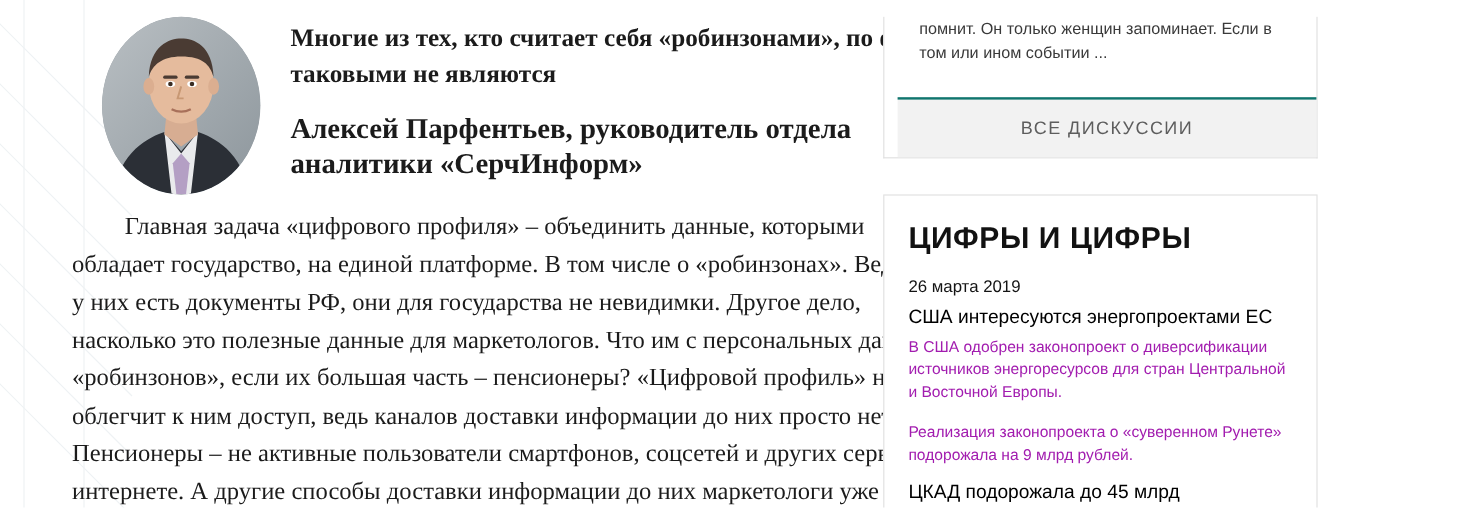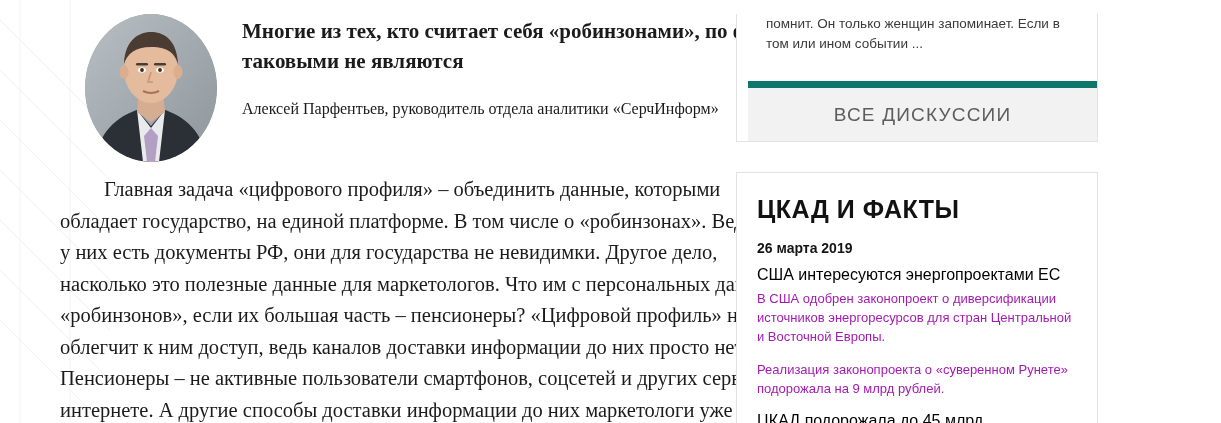--- a/index.html
+++ b/index.html
@@ -63,22 +63,22 @@
   .lead-title {
     font-family: "Liberation Serif", serif;
     font-weight: bold;
     font-size: 21px;
     line-height: 30px;
     color: #1b1b1b;
     margin: 0 0 18px 0;
   }
   .lead-sub {
     font-family: "Liberation Serif", serif;
-    font-weight: normal;
-    font-size: 16px;
+    font-weight: bold;
+    font-size: 24px;
     line-height: 29px;
     color: #1b1b1b;
     margin: 0;
   }
   .body-text {
     font-family: "Liberation Serif", serif;
     font-size: 20.5px;
     line-height: 31.5px;
     color: #1b1b1b;
     margin: 12px 0 0 0;
@@ -104,45 +104,45 @@
     width: 362px;
     border-top: none;
   }
   .discussion-snippet {
     font-size: 13.5px;
     line-height: 20px;
     color: #3a3a3a;
     padding: 0 18px 14px 18px;
   }
   .all-discussions {
-    border-top: 7px solid #0f766e;
+    border-top: 2px solid #0f766e;
     background: #f2f2f2;
     text-align: center;
-    font-size: 19px;
+    font-size: 15px;
     letter-spacing: 1.2px;
     color: #5d5d5d;
     padding: 16px 0 15px 0;
     cursor: pointer;
   }
   .facts-card {
     width: 362px;
     margin-top: 30px;
     padding: 22px 20px 8px 20px;
   }
   .facts-title {
     font-family: "Liberation Sans", sans-serif;
     font-weight: bold;
     font-size: 25px;
     letter-spacing: 0.5px;
     color: #121212;
     margin: 0 0 16px 0;
   }
   .fact-date {
     font-size: 14px;
-    font-weight: bold;
+    font-weight: normal;
     color: #141414;
     margin: 0 0 10px 0;
   }
   .fact-item { margin-bottom: 14px; }
   .fact-head {
     font-size: 16px;
     color: #000000;
     margin: 0 0 5px 0;
     cursor: pointer;
   }
@@ -231,21 +231,21 @@
   </div>
 
   <div class="sidebar">
 
     <div class="card discussion-card">
       <p class="discussion-snippet">помнит. Он только женщин запоминает. Если в том или ином событии ...</p>
       <div class="all-discussions">ВСЕ ДИСКУССИИ</div>
     </div>
 
     <div class="card facts-card">
-      <h2 class="facts-title">ЦКАД И ФАКТЫ</h2>
+      <h2 class="facts-title">ЦИФРЫ И ЦИФРЫ</h2>
       <p class="fact-date">26 марта 2019</p>
 
       <div class="fact-item">
         <p class="fact-head">США интересуются энергопроектами ЕС</p>
         <p class="fact-desc">В США одобрен законопроект о диверсификации источников энергоресурсов для стран Центральной и Восточной Европы.</p>
       </div>
 
       <div class="fact-item">
         <p class="fact-desc">Реализация законопроекта о «суверенном Рунете» подорожала на 9 млрд рублей.</p>
       </div>

